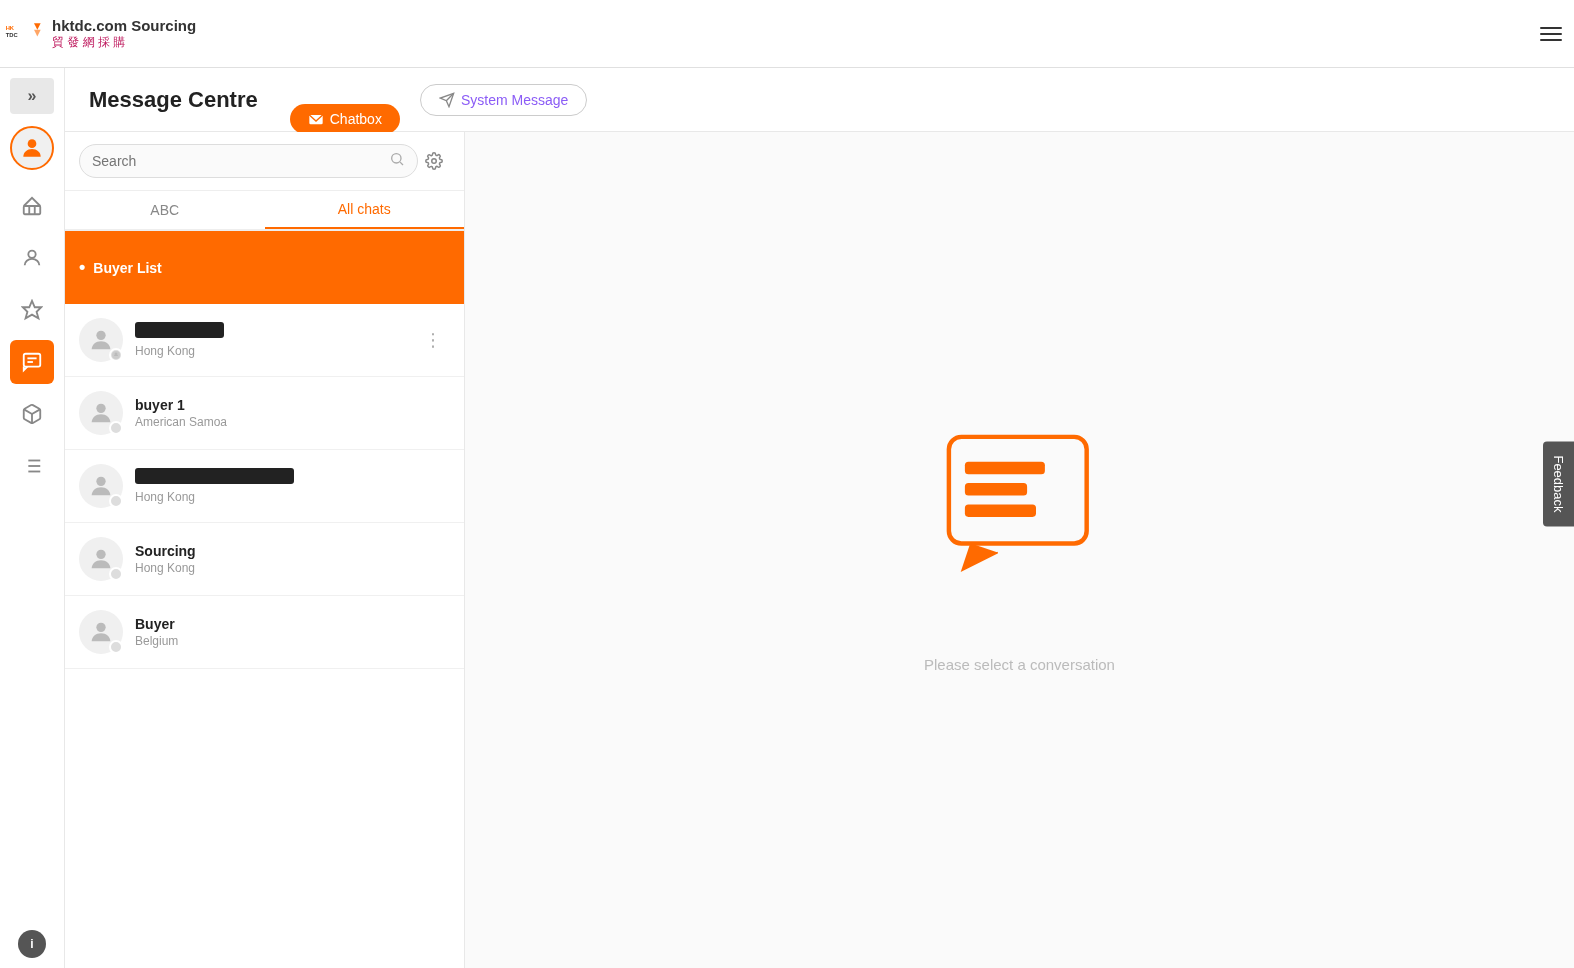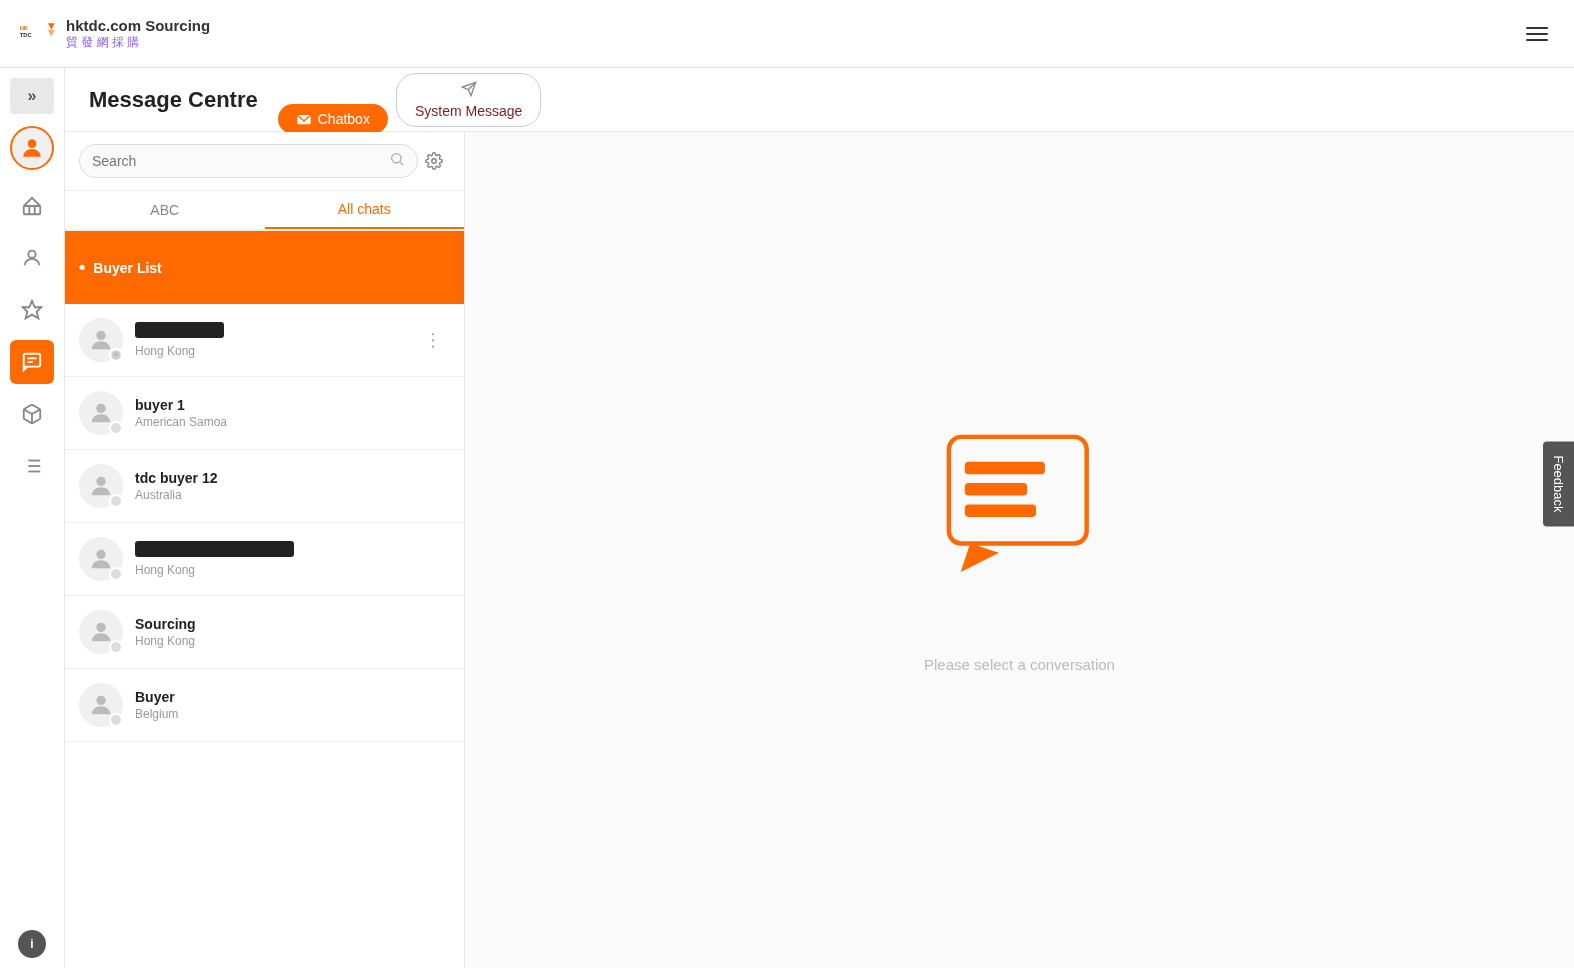--- a/index.html
+++ b/index.html
@@ -5,39 +5,39 @@
     * { box-sizing: border-box; margin: 0; padding: 0; }
     body { font-family: Arial, sans-serif; background: #fff; display: flex; flex-direction: column; height: 968px; width: 1574px; overflow: hidden; }
 
     
     .top-header {
       height: 68px;
       background: #fff;
       border-bottom: 1px solid #e0e0e0;
       display: flex;
       align-items: center;
-      padding: 0 18px;
+      padding: 0 4px;
       justify-content: space-between;
     }
     .logo-icon {
       width: 40px;
       height: 36px;
     }
     .logo-text {
       display: flex;
       flex-direction: column;
     }
     .logo-text .brand-name {
       font-size: 15px;
       font-weight: bold;
       color: #333;
     }
     .logo-text .brand-chinese {
       font-size: 12px;
-      color: #8b5cf6;
+      color: #be185d;
     }
     .hamburger-btn {
       background: none;
       border: none;
       cursor: pointer;
       padding: 8px;
     }
     .hamburger-icon {
       display: flex;
       flex-direction: column;
@@ -147,21 +147,21 @@
       overflow: hidden;
     }
 
     
     .page-header {
       height: 64px;
       border-bottom: 1px solid #e8e8e8;
       display: flex;
       align-items: center;
       padding: 0 24px;
-      gap: 8px;
+      gap: 20px;
     }
     .page-title {
       font-size: 22px;
       font-weight: bold;
       color: #222;
       margin-right: 12px;
     }
     .tab-chatbox {
       background: #ff6a00;
       color: #fff;
@@ -170,30 +170,29 @@
       padding: 7px 18px;
       font-size: 14px;
       cursor: pointer;
       display: flex;
       align-items: center;
       gap: 6px;
       margin-top: 38px;
     }
     .tab-system {
       background: none;
-      color: #7f1d1d;
+      color: #8b5cf6;
       border: 1.5px solid #ccc;
       border-radius: 20px;
       padding: 7px 18px;
       font-size: 14px;
       cursor: pointer;
       display: flex;
       align-items: center;
       gap: 6px;
-      flex-direction: column;
     }
 
     
     .chat-layout {
       display: flex;
       flex: 1;
       overflow: hidden;
     }
 
     
@@ -571,71 +570,58 @@
                 <path d="M4 20c0-4 3.6-7 8-7s8 3 8 7" fill="#bbb"></path>
               </svg>
               <div class="chat-avatar-badge"></div>
             </div>
             <div class="chat-info">
               <div class="chat-name">buyer 1</div>
               <div class="chat-location">American Samoa</div>
             </div>
           </div>
 
+
           <div class="chat-item">
             <div class="chat-avatar">
               <svg viewBox="0 0 24 24" fill="#bbb" width="28" height="28">
                 <circle cx="12" cy="8" r="4"></circle>
                 <path d="M4 20c0-4 3.6-7 8-7s8 3 8 7" fill="#bbb"></path>
               </svg>
               <div class="chat-avatar-badge"></div>
             </div>
             <div class="chat-info">
-              <div class="chat-name">tdc buyer 12</div>
-              <div class="chat-location">Australia</div>
+              <div class="chat-name redacted">████████████████</div>
+              <div class="chat-location">Hong Kong</div>
             </div>
           </div>
 
           <div class="chat-item">
             <div class="chat-avatar">
               <svg viewBox="0 0 24 24" fill="#bbb" width="28" height="28">
                 <circle cx="12" cy="8" r="4"></circle>
                 <path d="M4 20c0-4 3.6-7 8-7s8 3 8 7" fill="#bbb"></path>
               </svg>
               <div class="chat-avatar-badge"></div>
             </div>
             <div class="chat-info">
-              <div class="chat-name redacted">████████████████</div>
+              <div class="chat-name">Sourcing</div>
               <div class="chat-location">Hong Kong</div>
             </div>
           </div>
 
           <div class="chat-item">
             <div class="chat-avatar">
               <svg viewBox="0 0 24 24" fill="#bbb" width="28" height="28">
                 <circle cx="12" cy="8" r="4"></circle>
                 <path d="M4 20c0-4 3.6-7 8-7s8 3 8 7" fill="#bbb"></path>
               </svg>
               <div class="chat-avatar-badge"></div>
             </div>
             <div class="chat-info">
-              <div class="chat-name">Sourcing</div>
-              <div class="chat-location">Hong Kong</div>
-            </div>
-          </div>
-
-          <div class="chat-item">
-            <div class="chat-avatar">
-              <svg viewBox="0 0 24 24" fill="#bbb" width="28" height="28">
-                <circle cx="12" cy="8" r="4"></circle>
-                <path d="M4 20c0-4 3.6-7 8-7s8 3 8 7" fill="#bbb"></path>
-              </svg>
-              <div class="chat-avatar-badge"></div>
-            </div>
-            <div class="chat-info">
               <div class="chat-name">Buyer</div>
               <div class="chat-location">Belgium</div>
             </div>
           </div>
 
         </div>
       </div>
 
       <div class="empty-chat-area">
 

